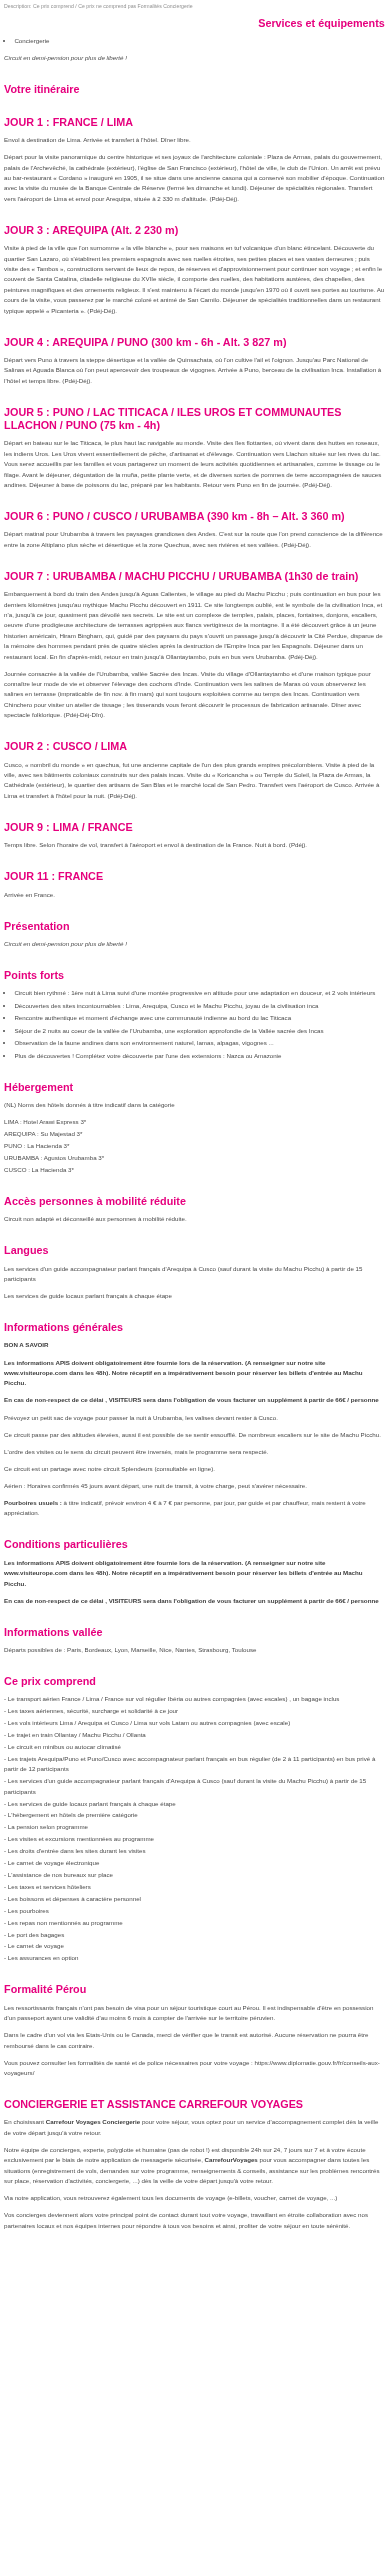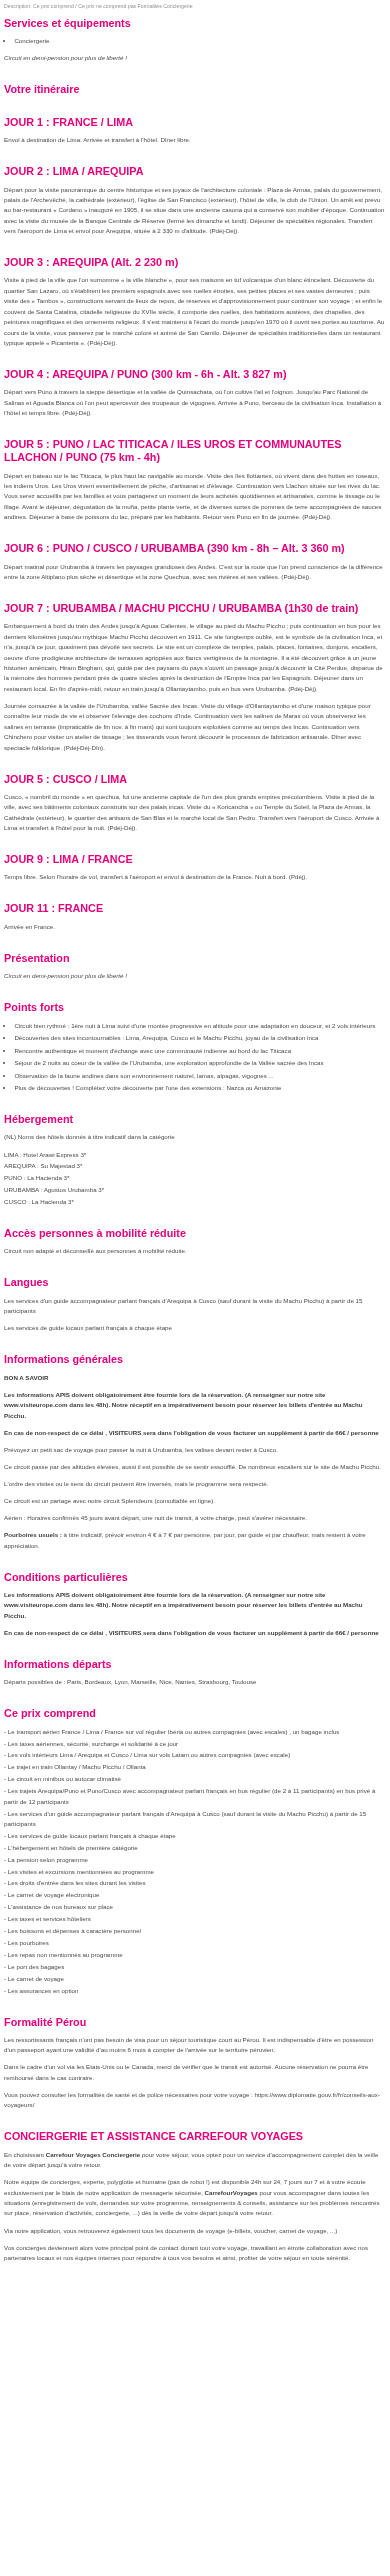--- a/index.html
+++ b/index.html
@@ -18,21 +18,21 @@
     line-height: 1.4;
     margin-bottom: 5.2px;
   }
   h2.sec-title {
     color: var(--heading, #e6007e);
     font-size: 10.8px;
     font-weight: 700;
     line-height: 1.22;
     margin: 19.6px 0 6.2px 0;
   }
-  section:first-of-type h2.sec-title { margin-top: 6.2px; }
+  section:first-of-type h2.sec-title { margin-top: 6.2px; text-align: right; }
   p {
     font-size: 6.2px;
     line-height: 1.68;
     margin: 0 0 6.7px 0;
   }
   p.tight { margin: 0 0 1.5px 0; }
   p.bold, span.bold { font-weight: 700; color: #3c3c3c; }
   p.italic { font-style: italic; }
   ul {
     list-style: disc;
@@ -58,21 +58,20 @@
         <p class="italic">Circuit en demi-pension pour plus de liberté !</p>
       </section>
       <section>
         <h2 class="sec-title">Votre itinéraire</h2>
       </section>
       <section>
         <h2 class="sec-title">JOUR 1 : FRANCE / LIMA</h2>
         <p>Envol à destination de Lima. Arrivée et transfert à l'hôtel. Dîner libre.</p>
       </section>
       <section>
-        <h2 class="sec-title">JOUR 2 : LIMA / AREQUIPA</h2>
         <p>Départ pour la visite panoramique du centre historique et ses joyaux de l'architecture coloniale : Plaza de Armas, palais du gouvernement, palais de l'Archevêché, la cathédrale (extérieur), l'église de San Francisco (extérieur), l'hôtel de ville, le club de l'Union. Un arrêt est prévu au bar-restaurant « Cordano » inauguré en 1905, il se situe dans une ancienne casona qui a conservé son mobilier d'époque. Continuation avec la visite du musée de la Banque Centrale de Réserve (fermé les dimanche et lundi). Déjeuner de spécialités régionales. Transfert vers l'aéroport de Lima et envol pour Arequipa, située à 2 330 m d'altitude. (Pdéj-Déj).</p>
       </section>
       <section>
         <h2 class="sec-title">JOUR 3 : AREQUIPA (Alt. 2 230 m)</h2>
         <p>Visite à pied de la ville que l'on surnomme « la ville blanche », pour ses maisons en tuf volcanique d'un blanc étincelant. Découverte du quartier San Lazaro, où s'établirent les premiers espagnols avec ses ruelles étroites, ses petites places et ses vastes demeures ; puis visite des « Tambos », constructions servant de lieux de repos, de réserves et d'approvisionnement pour continuer son voyage ; et enfin le couvent de Santa Catalina, citadelle religieuse du XVIIe siècle, il comporte des ruelles, des habitations austères, des chapelles, des peintures magnifiques et des ornements religieux. Il s'est maintenu à l'écart du monde jusqu'en 1970 où il ouvrit ses portes au tourisme. Au cours de la visite, vous passerez par le marché coloré et animé de San Camilo. Déjeuner de spécialités traditionnelles dans un restaurant typique appelé « Picanteria ». (Pdéj-Déj).</p>
       </section>
       <section>
         <h2 class="sec-title">JOUR 4 : AREQUIPA / PUNO (300 km - 6h - Alt. 3 827 m)</h2>
         <p>Départ vers Puno à travers la steppe désertique et la vallée de Quinsachata, où l'on cultive l'ail et l'oignon. Jusqu'au Parc National de Salinas et Aguada Blanca où l'on peut apercevoir des troupeaux de vigognes. Arrivée à Puno, berceau de la civilisation Inca. Installation à l'hôtel et temps libre. (Pdéj-Déj).</p>
       </section>
@@ -85,21 +84,21 @@
         <p>Départ matinal pour Urubamba à travers les paysages grandioses des Andes. C'est sur la route que l'on prend conscience de la différence entre la zone Altiplano plus sèche et désertique et la zone Quechua, avec ses rivières et ses vallées. (Pdéj-Déj).</p>
       </section>
       <section>
         <h2 class="sec-title">JOUR 7 : URUBAMBA / MACHU PICCHU / URUBAMBA (1h30 de train)</h2>
         <p>Embarquement à bord du train des Andes jusqu'à Aguas Calientes, le village au pied du Machu Picchu ; puis continuation en bus pour les derniers kilomètres jusqu'au mythique Machu Picchu découvert en 1911. Ce site longtemps oublié, est le symbole de la civilisation Inca, et n'a, jusqu'à ce jour, quasiment pas dévoilé ses secrets. Le site est un complexe de temples, palais, places, fontaines, donjons, escaliers, oeuvre d'une prodigieuse architecture de terrasses agrippées aux flancs vertigineux de la montagne. Il a été découvert grâce à un jeune historien américain, Hiram Bingham, qui, guidé par des paysans du pays s'ouvrit un passage jusqu'à découvrir la Cité Perdue, disparue de la mémoire des hommes pendant près de quatre siècles après la destruction de l'Empire Inca par les Espagnols. Déjeuner dans un restaurant local. En fin d'après-midi, retour en train jusqu'à Ollantaytambo, puis en bus vers Urubamba. (Pdéj-Déj).</p>
       </section>
       <section>
         <p>Journée consacrée à la vallée de l'Urubamba, vallée Sacrée des Incas. Visite du village d'Ollantaytambo et d'une maison typique pour connaître leur mode de vie et observer l'élevage des cochons d'Inde. Continuation vers les salines de Maras où vous observerez les salines en terrasse (impraticable de fin nov. à fin mars) qui sont toujours exploitées comme au temps des Incas. Continuation vers Chinchero pour visiter un atelier de tissage ; les tisserands vous feront découvrir le processus de fabrication artisanale. Dîner avec spectacle folklorique. (Pdéj-Déj-Dîn).</p>
       </section>
       <section>
-        <h2 class="sec-title">JOUR 5 : CUSCO / LIMA</h2>
+        <h2 class="sec-title">JOUR 2 : CUSCO / LIMA</h2>
         <p>Cusco, « nombril du monde » en quechua, fut une ancienne capitale de l'un des plus grands empires précolombiens. Visite à pied de la ville, avec ses bâtiments coloniaux construits sur des palais incas. Visite du « Koricancha » ou Temple du Soleil, la Plaza de Armas, la Cathédrale (extérieur), le quartier des artisans de San Blas et le marché local de San Pedro. Transfert vers l'aéroport de Cusco. Arrivée à Lima et transfert à l'hôtel pour la nuit. (Pdéj-Déj).</p>
       </section>
       <section>
         <h2 class="sec-title">JOUR 9 : LIMA / FRANCE</h2>
         <p>Temps libre. Selon l'horaire de vol, transfert à l'aéroport et envol à destination de la France. Nuit à bord. (Pdéj).</p>
       </section>
       <section>
         <h2 class="sec-title">JOUR 11 : FRANCE</h2>
         <p>Arrivée en France.</p>
       </section>
@@ -147,21 +146,21 @@
         <p>Ce circuit est un partage avec notre circuit Splendeurs (consultable en ligne).</p>
         <p>Aérien : Horaires confirmés 45 jours avant départ, une nuit de transit, à votre charge, peut s'avérer nécessaire.</p>
         <p><span class="bold">Pourboires usuels :</span><span> à titre indicatif, prévoir environ 4 € à 7 € par personne, par jour, par guide et par chauffeur, mais restent à votre appréciation.</span></p>
       </section>
       <section>
         <h2 class="sec-title">Conditions particulières</h2>
         <p class="bold">Les informations APIS doivent obligatoirement être fournie lors de la réservation. (A renseigner sur notre site www.visiteurope.com dans les 48h). Notre réceptif en a impérativement besoin pour réserver les billets d'entrée au Machu Picchu.</p>
         <p class="bold">En cas de non-respect de ce délai , VISITEURS sera dans l'obligation de vous facturer un supplément à partir de 66€ / personne</p>
       </section>
       <section>
-        <h2 class="sec-title">Informations départs</h2>
+        <h2 class="sec-title">Informations vallée</h2>
         <p>Départs possibles de : Paris, Bordeaux, Lyon, Marseille, Nice, Nantes, Strasbourg, Toulouse</p>
       </section>
       <section>
         <h2 class="sec-title">Ce prix comprend</h2>
         <p class="tight">- Le transport aérien France / Lima / France sur vol régulier Ibéria ou autres compagnies (avec escales) , un bagage inclus</p>
         <p class="tight">- Les taxes aériennes, sécurité, surcharge et solidarité à ce jour</p>
         <p class="tight">- Les vols intérieurs Lima / Arequipa et Cusco / Lima sur vols Latam ou autres compagnies (avec escale)</p>
         <p class="tight">- Le trajet en train Ollantay / Machu Picchu / Ollanta</p>
         <p class="tight">- Le circuit en minibus ou autocar climatisé</p>
         <p class="tight">- Les trajets Arequipa/Puno et Puno/Cusco avec accompagnateur parlant français en bus régulier (de 2 à 11 participants) en bus privé à partir de 12 participants</p>

